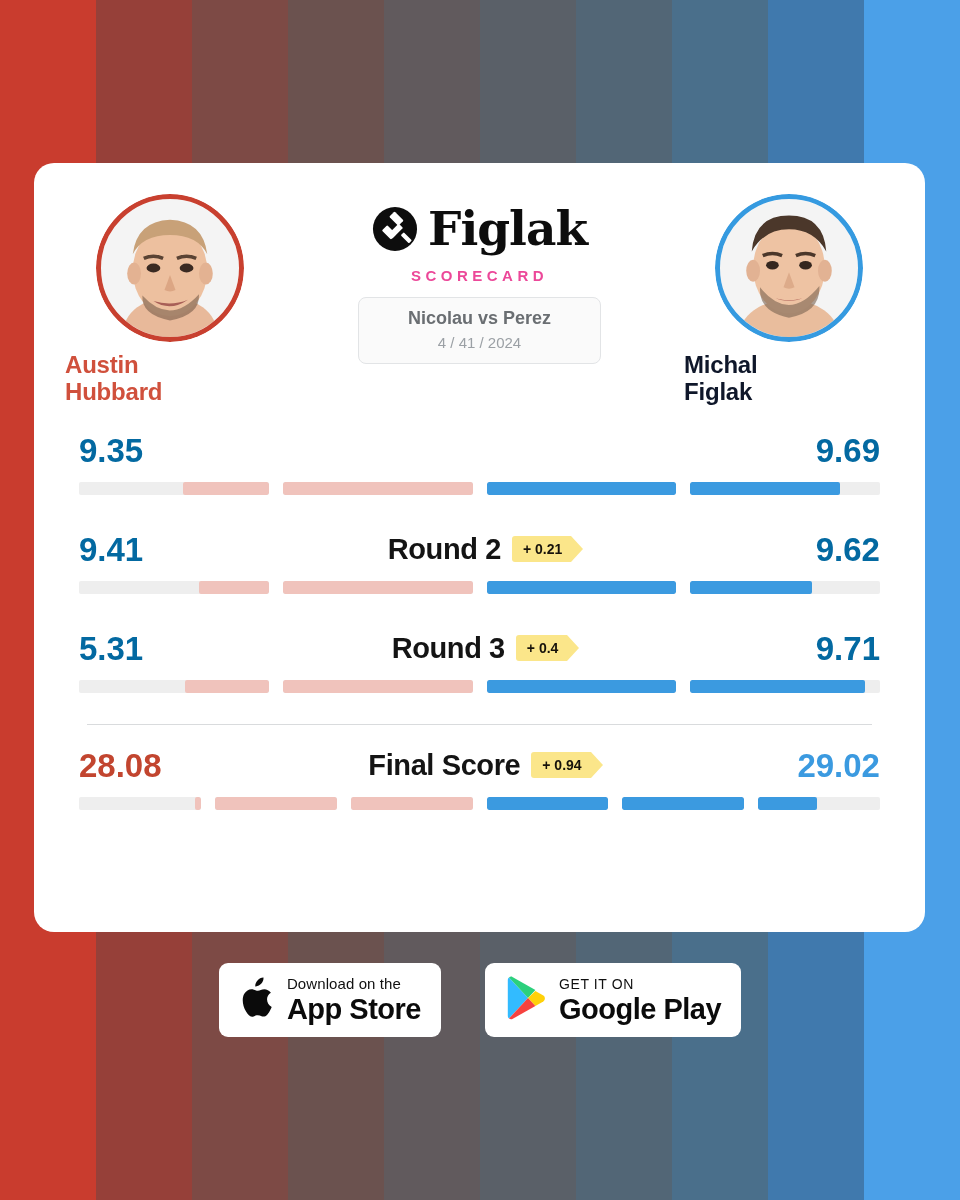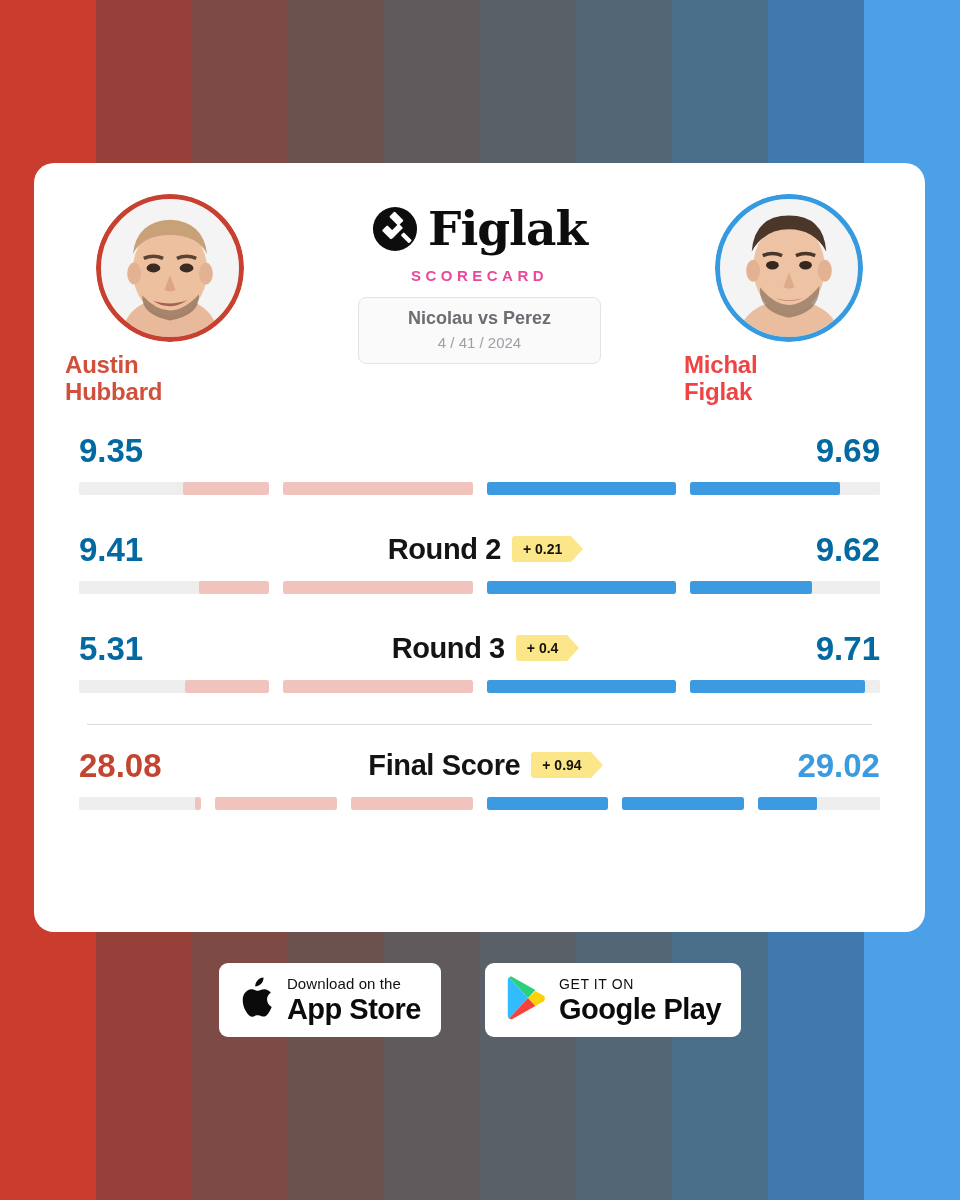--- a/index.html
+++ b/index.html
@@ -39,21 +39,21 @@
   }
   .avatar.blue .ring { border-color:#359ae0; }
   .avatar .photo { position:absolute; inset:5px; border-radius:50%; overflow:hidden; }
   .avatar svg { width:100%; height:100%; display:block; }
 
   .fighter-name {
     margin-top:9px; font-size:24px; font-weight:700;
     line-height:1.13; letter-spacing:-0.2px;
   }
   .fighter.left  .fighter-name { color:#d0503c; }
-  .fighter.right .fighter-name { color:#ef4444; }
+  .fighter.right .fighter-name { color:#0f172a; }
 
   .brand { position:absolute; left:0; right:0; top:42px; text-align:center; }
   .brand-row { display:flex; align-items:center; justify-content:center; gap:10px; }
   .brand-logo { width:46px; height:46px; flex:none; }
   .brand-name {
     font-family:"DejaVu Serif", serif;
     font-size:47px; font-weight:700; color:#0d0d0d;
     letter-spacing:-1px; line-height:1;
   }
   .brand-sub {

